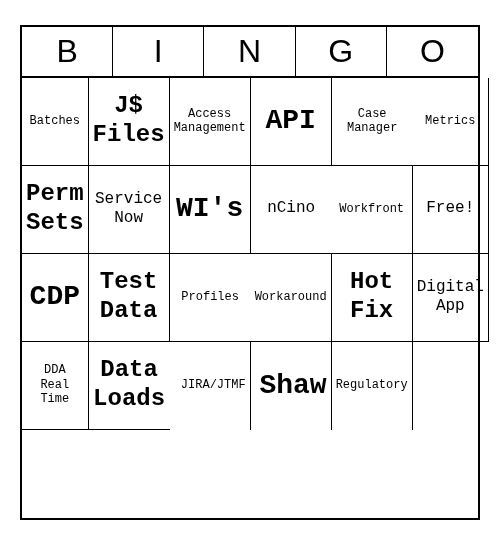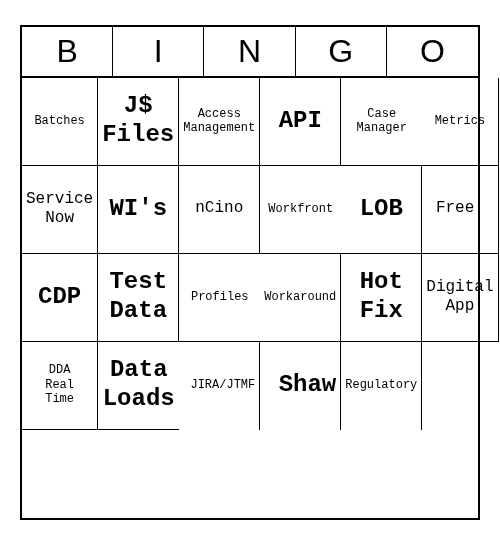--- a/index.html
+++ b/index.html
@@ -80,21 +80,21 @@
     .size-medium {
       font-size: 16px;
     }
 
     .size-large {
       font-size: 24px;
       font-weight: bold;
     }
 
     .size-xlarge {
-      font-size: 24px;
+      font-size: 28px;
       font-weight: bold;
     }
   </style>
 </head>
 <body>
 
 <div class="bingo-card">
   <div class="bingo-header">
   <div class="bingo-header-cell">B</div>
       <div class="bingo-header-cell">I</div>
@@ -115,33 +115,33 @@
       <div class="bingo-cell">
         <span class="size-xlarge">API</span>
       </div>
       <div class="bingo-cell">
         <span class="size-small">Case<br>Manager</span>
       </div>
       <div class="bingo-cell">
         <span class="size-small">Metrics</span>
       </div>
       <div class="bingo-cell">
+        <span class="size-large">Perm<br>Sets</span>
+      </div>
+      <div class="bingo-cell">
         <span class="size-medium">Service<br>Now</span>
       </div>
       <div class="bingo-cell">
         <span class="size-xlarge">WI's</span>
       </div>
       <div class="bingo-cell">
         <span class="size-medium">nCino</span>
       </div>
       <div class="bingo-cell">
         <span class="size-small">Workfront</span>
-      </div>
-      <div class="bingo-cell">
-        <span class="size-xlarge">LOB</span>
       </div>
       <div class="bingo-cell">
         <span class="size-medium">Free!</span>
       </div>
       <div class="bingo-cell">
         <span class="size-xlarge">CDP</span>
       </div>
       <div class="bingo-cell">
         <span class="size-large">Test<br>Data</span>
       </div>

